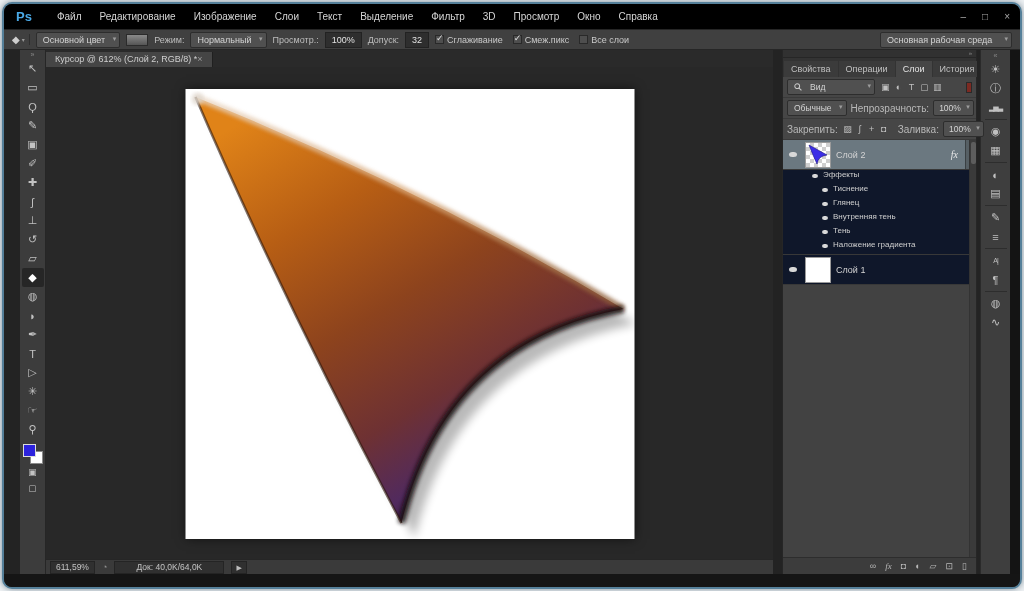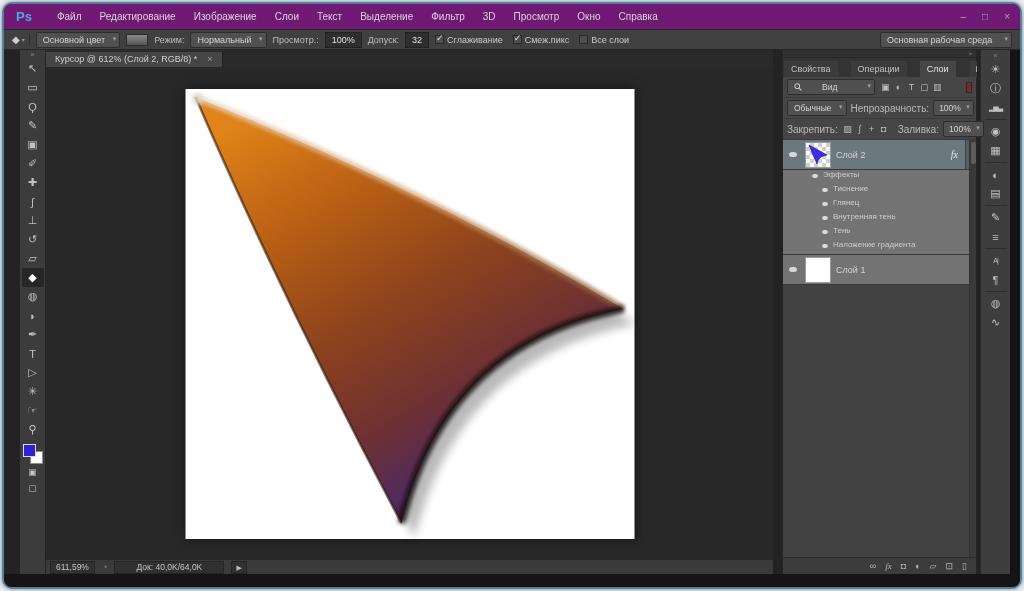--- a/index.html
+++ b/index.html
@@ -3,21 +3,21 @@
 <meta charset="utf-8">
 <style>
   * { box-sizing: border-box; margin: 0; padding: 0; }
   html,body { width:1024px; height:591px; background:#eef1f3; font-family:"Liberation Sans", sans-serif; overflow:hidden; }
 
   .window { position:absolute; left:2px; top:2px; width:1020px; height:587px; background:#2b2b2b;
             border:2px solid #55809a; border-radius:10px; overflow:hidden; display:flex; flex-direction:column;
             box-shadow:0 0 6px rgba(40,70,90,.6); }
 
   
-  .menubar { height:26px; flex:0 0 auto; background:#701a75; display:flex; align-items:center; padding:0 10px 0 12px; border-bottom:1px solid #262626; }
+  .menubar { height:26px; flex:0 0 auto; background:#000000; display:flex; align-items:center; padding:0 10px 0 12px; border-bottom:1px solid #262626; }
   .ps-logo { color:#4aa9e6; font-weight:bold; font-size:13px; margin-right:16px; }
   .menu-item { color:#d6d6d6; font-size:10px; padding:0 9px; cursor:default; white-space:nowrap; }
   .win-controls { margin-left:auto; display:flex; gap:16px; color:#a9a9a9; font-size:10px; }
   .win-controls span { cursor:default; }
 
   
   .optionsbar { height:20px; flex:0 0 auto; background:#404040; border-bottom:1px solid #262626; display:flex; align-items:center; gap:6px; padding:0 8px; font-size:9px; color:#c9c9c9; }
   .tool-preset { display:flex; align-items:center; gap:2px; color:#cfcfcf; font-size:10px; padding-right:4px; border-right:1px solid #2e2e2e; }
   .tool-preset .caret { font-size:6px; color:#999; }
   .ob-select { background:#505050; border:1px solid #2d2d2d; border-radius:2px; padding:2px 14px 2px 6px; position:relative; color:#d4d4d4; white-space:nowrap; }
@@ -38,21 +38,21 @@
   .toolbar-collapse { color:#8a8a8a; font-size:7px; height:8px; line-height:8px; }
   .tool { width:22px; height:19px; display:flex; align-items:center; justify-content:center; color:#c2c2c2; font-size:11px; cursor:default; }
   .tool.selected { background:#262626; color:#fff; border-radius:2px; }
   .color-chips { position:relative; width:20px; height:20px; margin-top:5px; flex:0 0 auto; }
   .fg-chip { position:absolute; left:0; top:0; width:13px; height:13px; border:1px solid #dcdcdc; z-index:2; }
   .bg-chip { position:absolute; right:0; bottom:0; width:13px; height:13px; background:#fff; border:1px solid #8a8a8a; }
   .small-tool { font-size:9px; height:16px; }
 
   .center { flex:1; display:flex; flex-direction:column; min-width:0; }
   .tabbar { height:17px; background:#2a2a2a; display:flex; align-items:flex-end; flex:0 0 auto; }
-  .doc-tab { background:#454545; color:#cfcfcf; font-size:9px; padding:2px 9px 3px 9px; display:flex; gap:10px; align-items:center; border-right:1px solid #202020; white-space:nowrap; }
+  .doc-tab { background:#454545; color:#cfcfcf; font-size:9px; padding:2px 9px 3px 9px; display:flex; gap:0; align-items:center; border-right:1px solid #202020; white-space:nowrap; }
   .tab-close { color:#9a9a9a; font-size:9px; }
   .pasteboard { flex:1; background:#282828; position:relative; overflow:hidden; }
   .doc { position:absolute; left:50%; transform:translateX(-50%); top:22px; width:449px; height:450px; background:#ffffff; box-shadow:0 0 10px rgba(0,0,0,.55); }
   .doc svg { display:block; width:100%; height:100%; }
 
   .statusbar { height:15px; flex:0 0 auto; background:#3a3a3a; border-top:1px solid #262626; display:flex; align-items:center; font-size:8.5px; color:#c4c4c4; padding-left:4px; gap:7px; }
   .zoom-field { background:#303030; border:1px solid #242424; padding:0 5px; line-height:11px; }
   .status-sync { color:#8f8f8f; font-size:9px; }
   .doc-size-field { background:#303030; border:1px solid #242424; padding:0 10px; line-height:11px; min-width:110px; text-align:center; }
   .status-arrow { color:#bdbdbd; font-size:7px; background:#303030; border:1px solid #242424; padding:0 4px; line-height:11px; }
@@ -60,30 +60,30 @@
   
   .dock-gutter { width:9px; background:#232323; }
   .dock { width:195px; background:#464646; display:flex; flex-direction:column; border-left:1px solid #262626; border-right:1px solid #262626; }
   .dock-mini-strip { height:8px; background:#313131; border-bottom:1px solid #262626; text-align:right; color:#8a8a8a; font-size:6px; line-height:7px; padding-right:4px; }
   .panel-tabs { height:19px; background:#333333; display:flex; align-items:flex-end; gap:1px; padding-left:1px; flex:0 0 auto; }
   .panel-tab { font-size:9px; color:#c0c0c0; padding:3px 7px; background:#3b3b3b; white-space:nowrap; cursor:default; }
   .panel-tab.active { background:#464646; color:#e4e4e4; }
   .panel-tabs-menu { margin-left:auto; color:#9a9a9a; font-size:8px; padding:3px 4px; }
 
   .panel-row { height:21px; display:flex; align-items:center; gap:4px; padding:0 4px; font-size:8.5px; color:#c6c6c6; border-bottom:1px solid #3a3a3a; flex:0 0 auto; }
-  .kind-select { display:flex; align-items:center; gap:20px; width:88px; }
+  .kind-select { display:flex; align-items:center; gap:8px; width:88px; }
   .type-icon { color:#c0c0c0; font-size:9px; width:13px; text-align:center; }
   .filter-toggle { margin-left:auto; width:6px; height:11px; background:#7c2a22; border:1px solid #2a2a2a; }
   .blend-select { width:96px; }
   .tight-label { color:#b8b8b8; font-size:10px; white-space:nowrap; }
   .val-select { padding:2px 12px 2px 5px; }
   .lock-icon { color:#c0c0c0; font-size:9px; width:12px; text-align:center; }
   .spacer { flex:1; }
 
-  .layers-list { flex:1; background:#737373; overflow:hidden; font-size:9px; color:#d4d4d4; position:relative; display:flex; flex-direction:column; }
+  .layers-list { flex:1; background:#0f172a; overflow:hidden; font-size:9px; color:#d4d4d4; position:relative; display:flex; flex-direction:column; }
   .layer-row { height:30px; display:flex; align-items:center; gap:5px; padding:0 0 0 3px; border-bottom:1px solid #383838; flex:0 0 auto; }
   .layer-row.selected { background:#6b7880; }
   .eye { width:14px; height:12px; display:flex; align-items:center; justify-content:center; flex:0 0 auto; }
   .eye::before { content:""; width:8px; height:5px; background:#d8d8d8; border-radius:50% / 60%; }
   .thumb { width:26px; height:26px; background:#fff; border:1px solid #9a9a9a; position:relative; flex:0 0 auto; }
   .thumb.checker { background-image:
       linear-gradient(45deg,#cfcfcf 25%,transparent 25%,transparent 75%,#cfcfcf 75%),
       linear-gradient(45deg,#cfcfcf 25%,transparent 25%,transparent 75%,#cfcfcf 75%);
       background-size:8px 8px; background-position:0 0,4px 4px; background-color:#fff; }
   .thumb svg { position:absolute; inset:0; }
@@ -251,21 +251,21 @@
         <span class="doc-size-field">Док: 40,0K/64,0K</span>
         <span class="status-arrow">▶</span>
       </div>
     </div>
 
     <div class="dock-gutter"></div>
 
     <div class="dock">
       <div class="dock-mini-strip">»</div>
       <div class="panel-tabs">
-        <span class="panel-tabs-holder" style="display:flex;gap:13px">
+        <span class="panel-tabs-holder" style="display:flex;gap:1px">
             <span class="panel-tab">Свойства</span>
             <span class="panel-tab">Операции</span>
             <span class="panel-tab active">Слои</span>
             <span class="panel-tab">История</span>
           </span>
         <span class="panel-tabs-menu">≡</span>
       </div>
 
       <div class="panel-row">
         <span class="ob-select kind-select">

